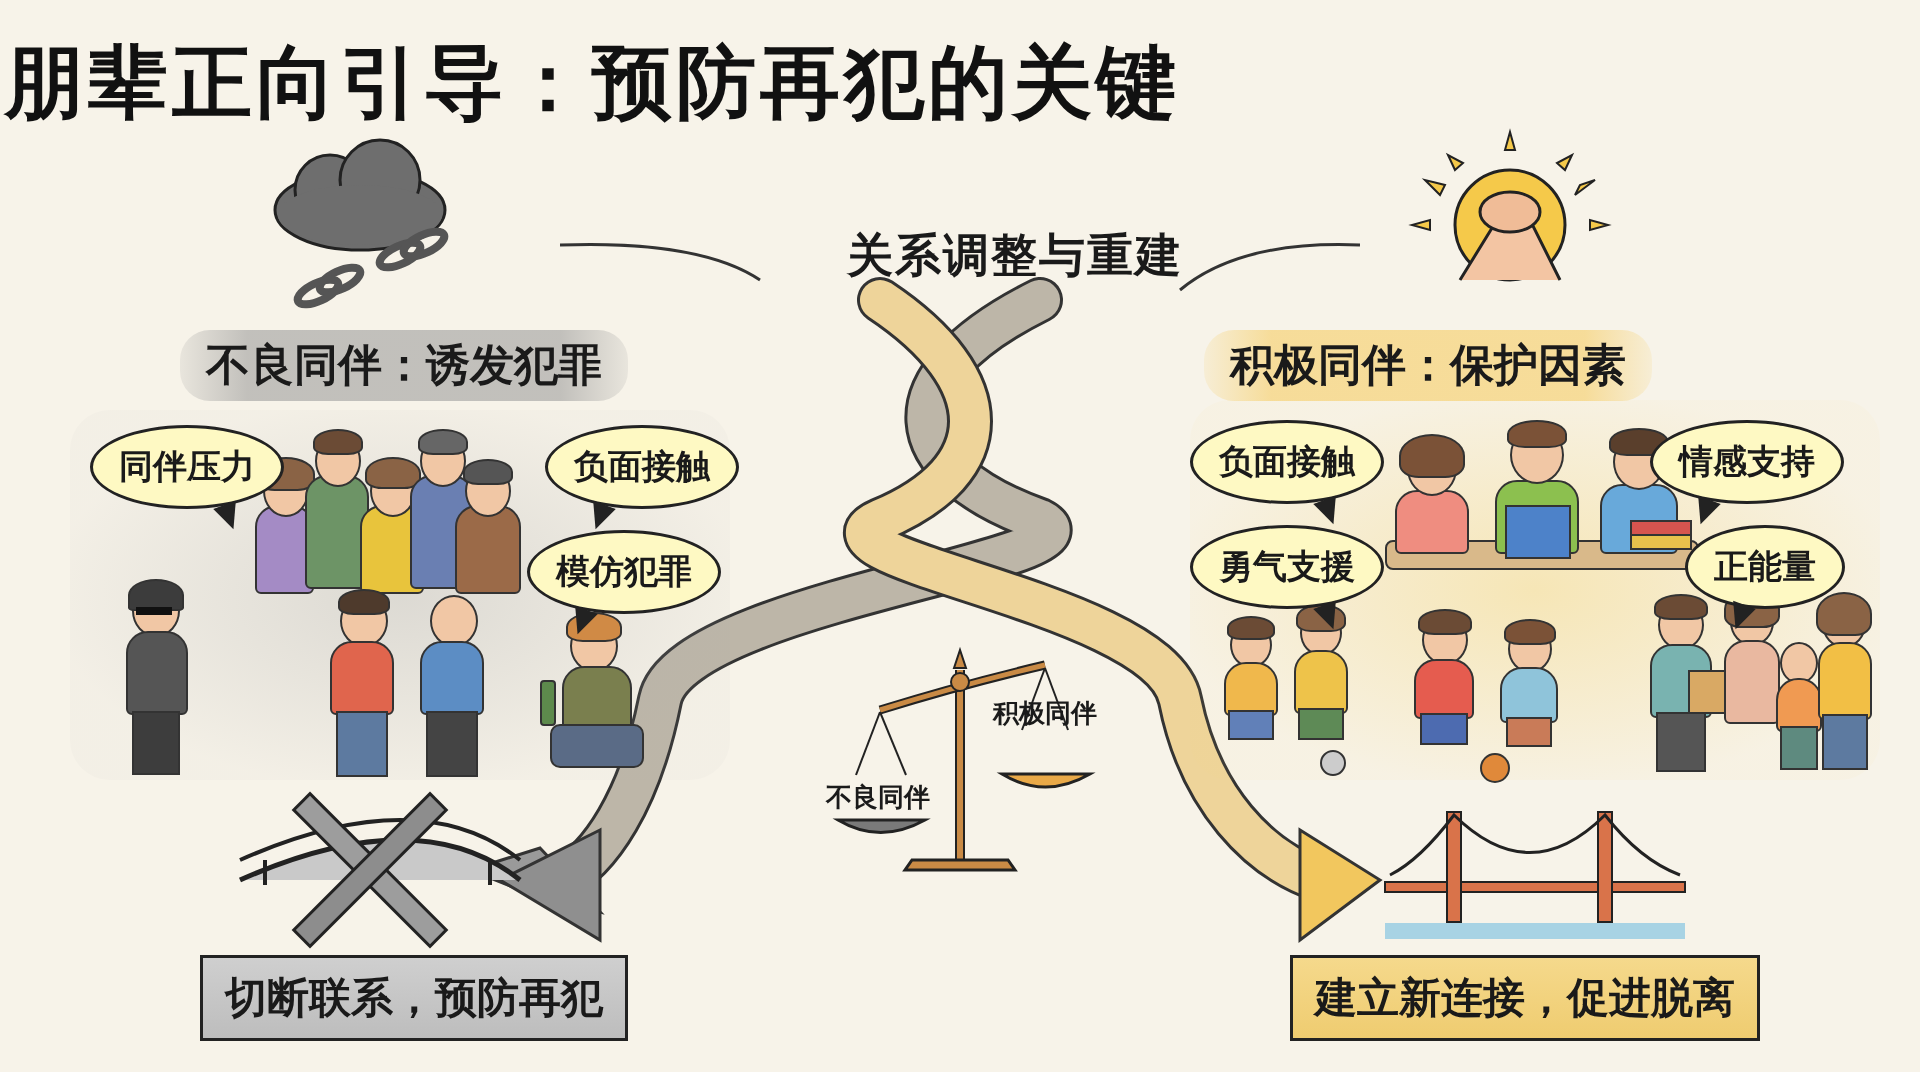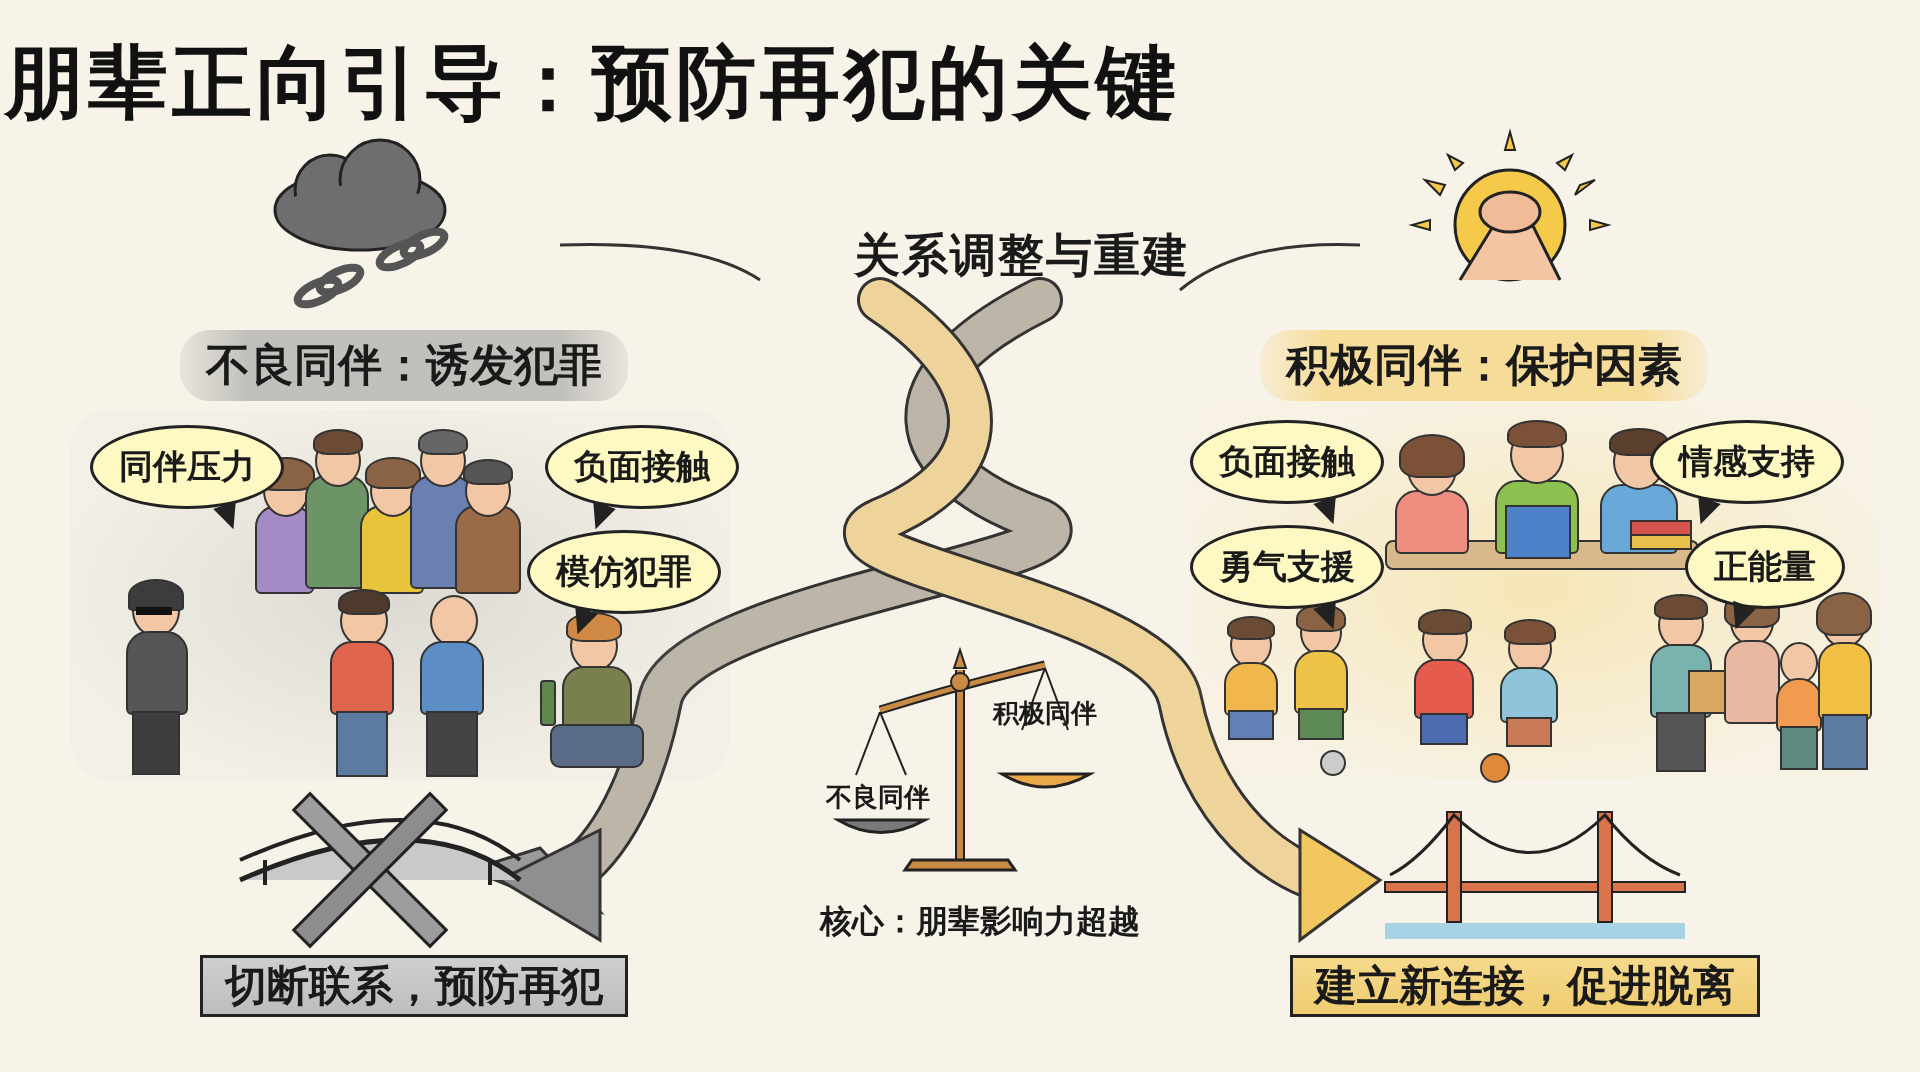--- a/index.html
+++ b/index.html
@@ -12,23 +12,23 @@
   .abs { position: absolute; }
   .title {
     left: 4px; top: 30px; width: 1920px; 
     font-size: 80px; font-weight: bold; letter-spacing: 4px; color: #111;
   }
   .section-title {
     font-size: 44px; font-weight: bold; padding: 6px 26px; border-radius: 30px;
     white-space: nowrap;
   }
   .section-title.neg { left: 180px; top: 330px; background: linear-gradient(90deg, rgba(150,150,150,0.15), rgba(150,150,150,0.55) 15%, rgba(150,150,150,0.55) 85%, rgba(150,150,150,0.15)); }
-  .section-title.pos { left: 1260px; top: 330px; background: linear-gradient(90deg, rgba(246,205,100,0.15), rgba(246,205,100,0.6) 15%, rgba(246,205,100,0.6) 85%, rgba(246,205,100,0.15)); }
+  .section-title.pos { left: 1204px; top: 330px; background: linear-gradient(90deg, rgba(246,205,100,0.15), rgba(246,205,100,0.6) 15%, rgba(246,205,100,0.6) 85%, rgba(246,205,100,0.15)); }
   .center-label {
-    left: 770px; top: 225px; width: 420px; text-align: right;
+    left: 805px; top: 225px; width: 420px; text-align: center;
     font-size: 46px; font-weight: bold; letter-spacing: 2px;
   }
   .panel-neg {
     left: 70px; top: 410px; width: 660px; height: 370px;
     background: radial-gradient(ellipse at center, rgba(170,170,170,0.35), rgba(170,170,170,0.05) 75%);
     border-radius: 40px;
   }
   .panel-pos {
     left: 1190px; top: 400px; width: 690px; height: 380px;
     background: radial-gradient(ellipse at center, rgba(245,214,120,0.45), rgba(245,214,120,0.05) 75%);
@@ -45,21 +45,21 @@
     border-top: 26px solid #222;
   }
   .bubble.tail-br::after { right: 40px; bottom: -24px; transform: rotate(-20deg); }
   .bubble.tail-bl::after { left: 40px; bottom: -24px; transform: rotate(20deg); }
   .person { position: absolute; }
   .head { position: absolute; border-radius: 50%; background: #f1c7a5; border: 2px solid #333; }
   .hair { position: absolute; border-radius: 50% 50% 30% 30%; background: #6b4b35; border: 2px solid #333; }
   .shirt { position: absolute; border-radius: 22px 22px 6px 6px; border: 2px solid #333; }
   .legs { position: absolute; border: 2px solid #333; background: #5d6d8a; }
   .outcome-box {
-    font-size: 42px; font-weight: bold; padding: 0 22px; border: 3px solid #222;
+    font-size: 42px; font-weight: bold; padding: 12px 22px; border: 3px solid #222;
     white-space: nowrap;
   }
   .outcome-box.neg { left: 200px; top: 955px; background: linear-gradient(180deg,#cfcfcf,#bdbdbd); }
   .outcome-box.pos { left: 1290px; top: 955px; background: linear-gradient(180deg,#f5d98c,#efcc70); }
   .core-text {
     left: 790px; top: 898px; width: 380px; text-align: center;
     font-size: 32px; font-weight: bold; line-height: 46px;
   }
   .scale-label { font-size: 26px; font-weight: bold; white-space: nowrap; }
 </style>
@@ -265,17 +265,16 @@
 
 <div class="abs bubble tail-br" style="left:1190px;top:420px">负面接触</div>
 <div class="abs bubble tail-bl" style="left:1650px;top:420px">情感支持</div>
 <div class="abs bubble tail-br" style="left:1190px;top:525px">勇气支援</div>
 <div class="abs bubble tail-bl" style="left:1685px;top:525px">正能量</div>
 
 <div class="abs scale-label" style="left:826px;top:780px">不良同伴</div>
 <div class="abs scale-label" style="left:993px;top:696px">积极同伴</div>
 
 <div class="abs core-text">
-  <div>核心：朋辈影响力超越</div>
 </div>
 
 <div class="abs outcome-box neg">切断联系，预防再犯</div>
 <div class="abs outcome-box pos">建立新连接，促进脱离</div>
 
 </body></html>

